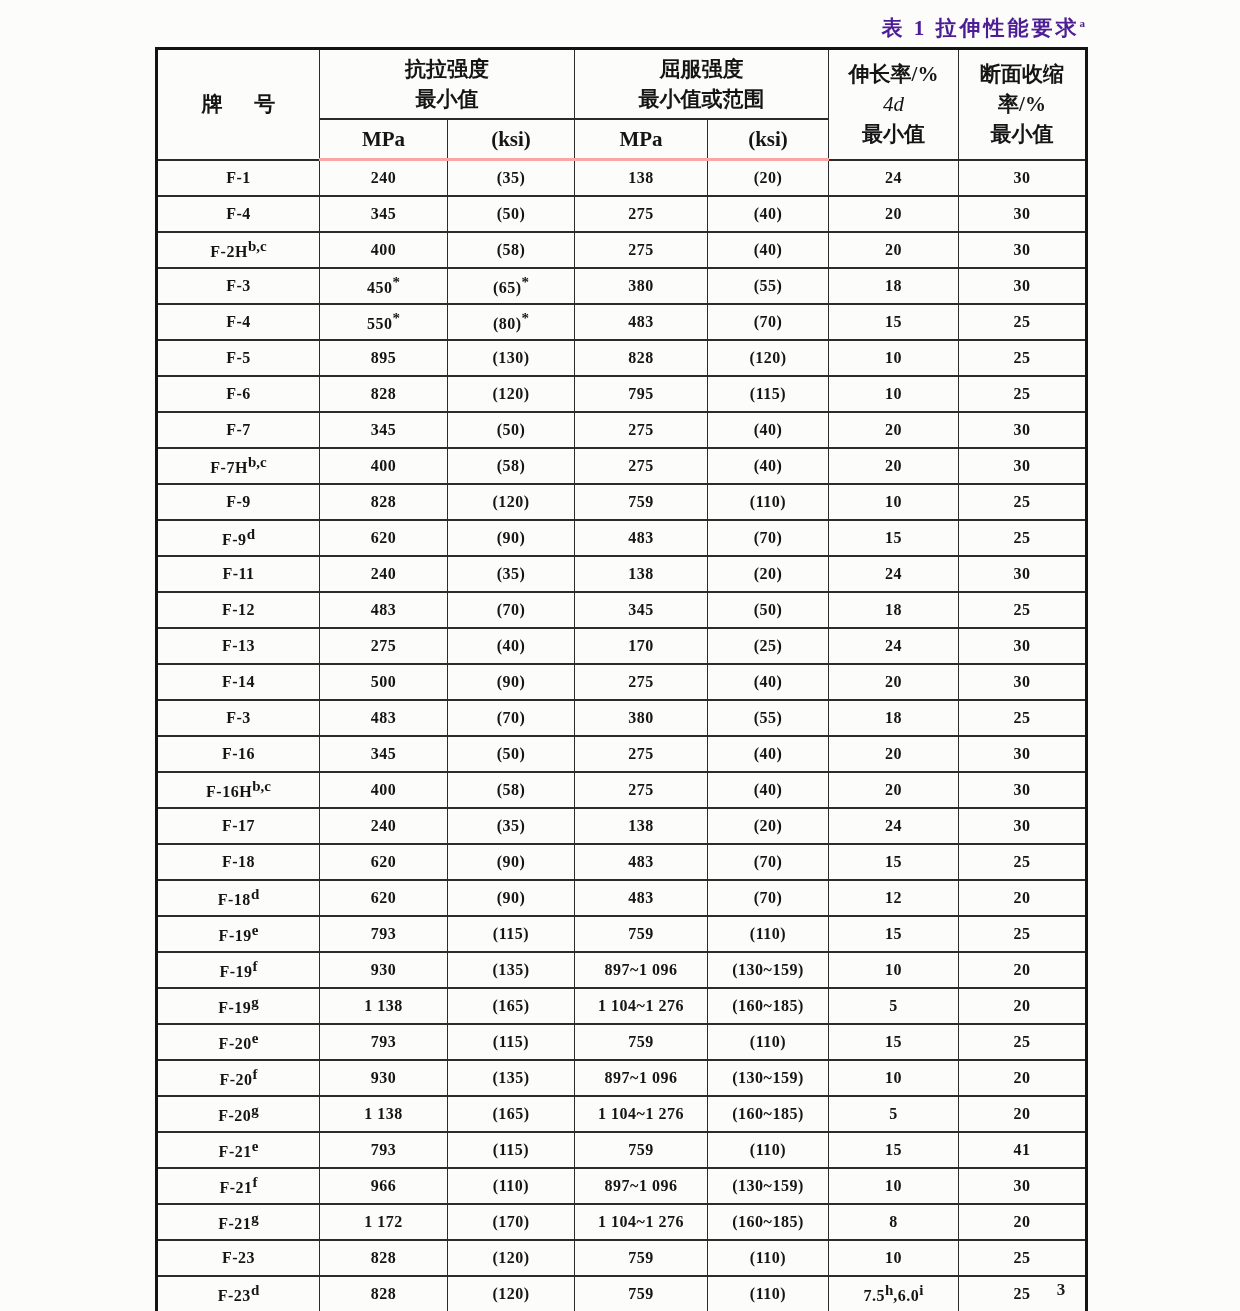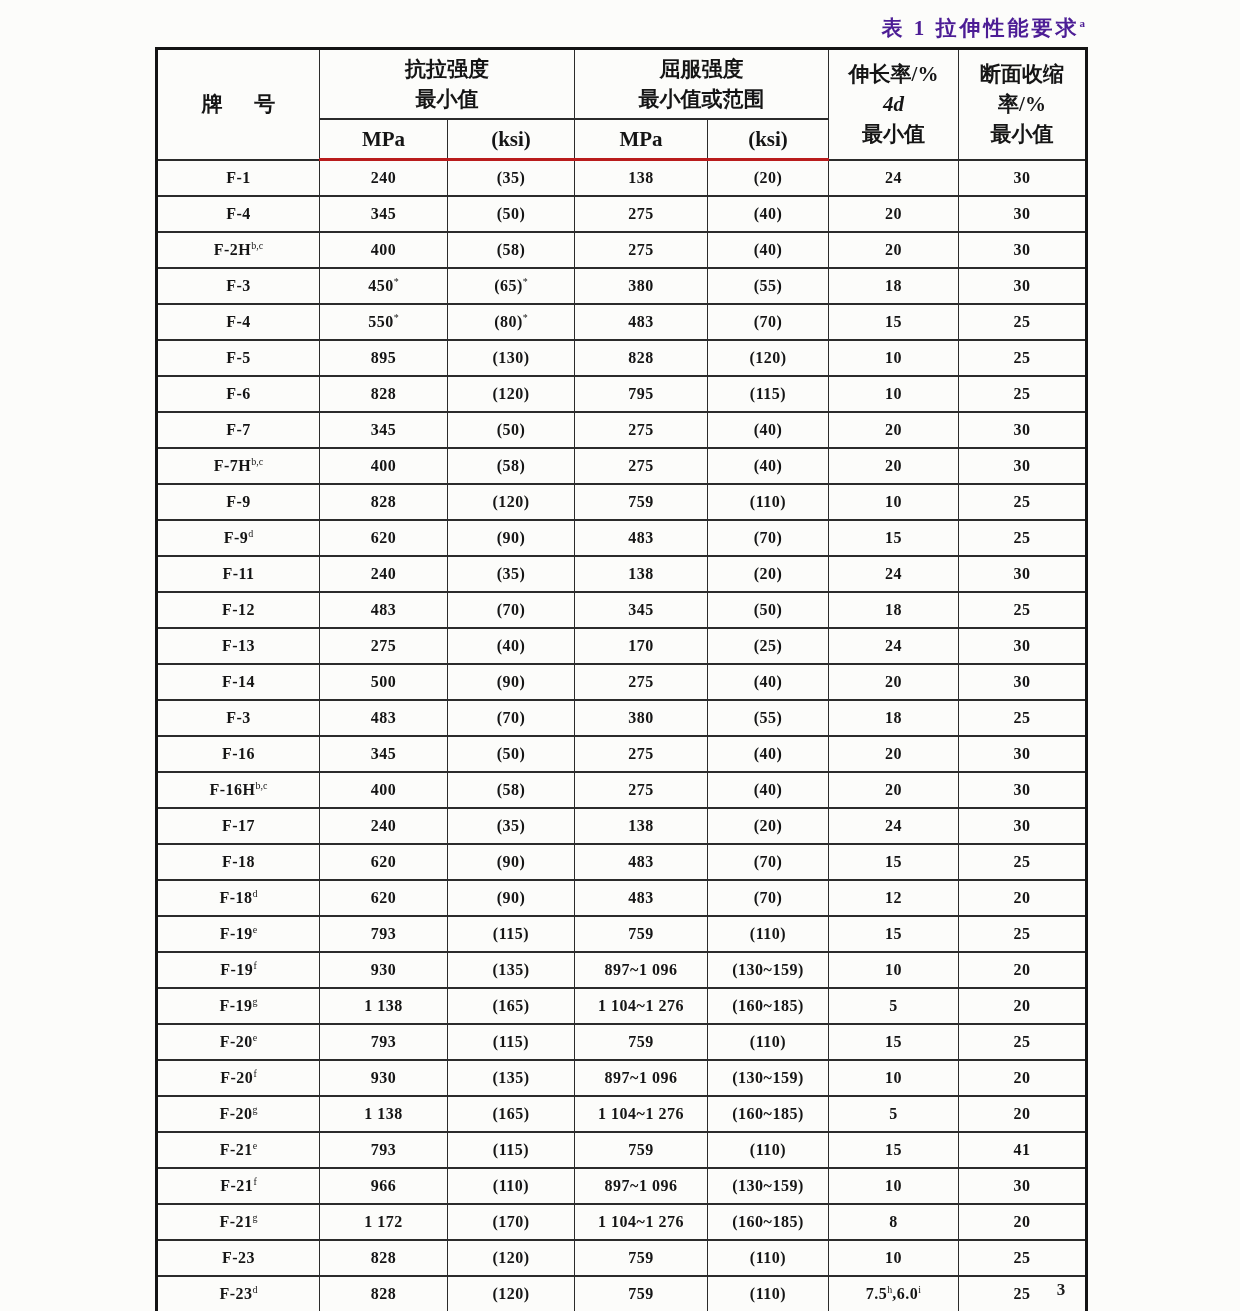--- a/index.html
+++ b/index.html
@@ -53,38 +53,38 @@
   .spec-table thead th {
     font-weight: bold;
     font-size: 21px;
     line-height: 1.45;
   }
   .spec-table thead tr.top-row th {
     height: 68px;
   }
   .spec-table thead tr.unit-row th {
     height: 38px;
-    border-bottom: 3px solid #b91c1c;
+    border-bottom: 3px solid #fca5a5;
   }
   .th-grade {
     white-space: pre;
   }
   .italic-line {
     font-style: italic;
-    font-weight: bold;
+    font-weight: normal;
   }
   .spec-table tbody td {
     height: 34px;
     font-size: 16px;
     font-weight: bold;
     letter-spacing: 0.5px;
   }
   .spec-table sup {
-    font-size: 10px;
-    font-weight: normal;
+    font-size: 15px;
+    font-weight: bold;
     letter-spacing: 0;
   }
   .page-number {
     position: absolute;
     left: 1046px;
     top: 1280px;
     width: 30px;
     text-align: center;
     font-size: 17px;
     font-weight: bold;

